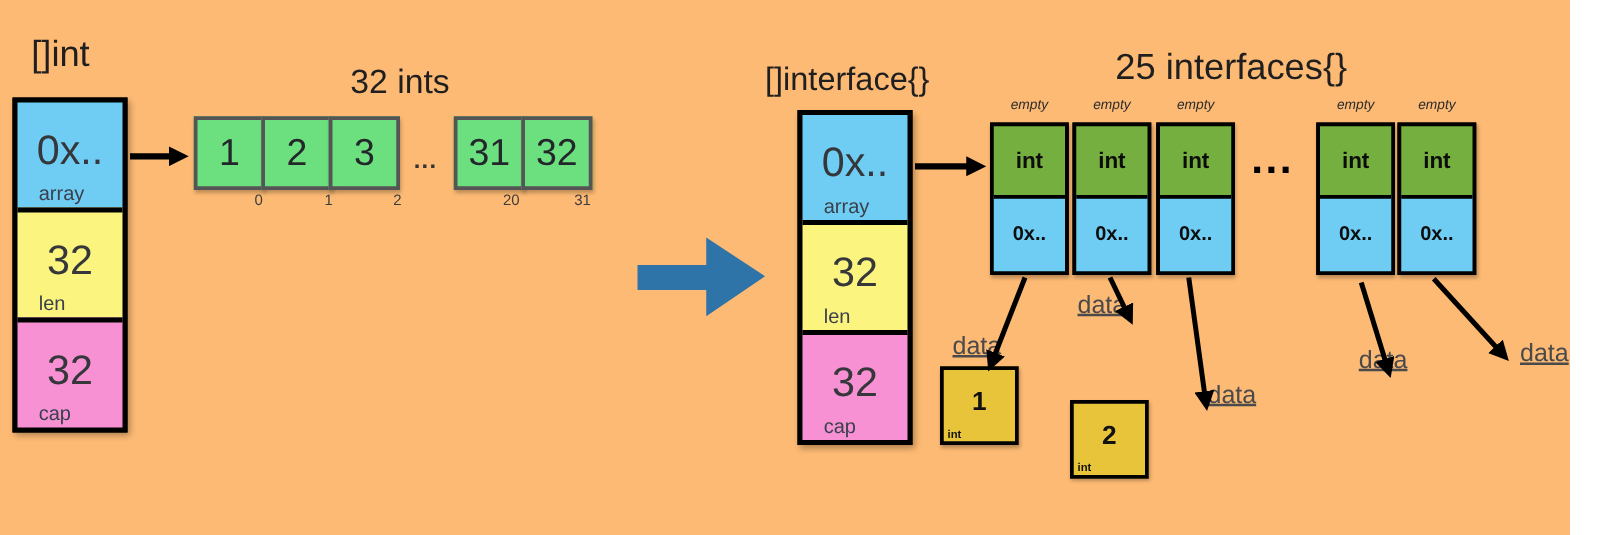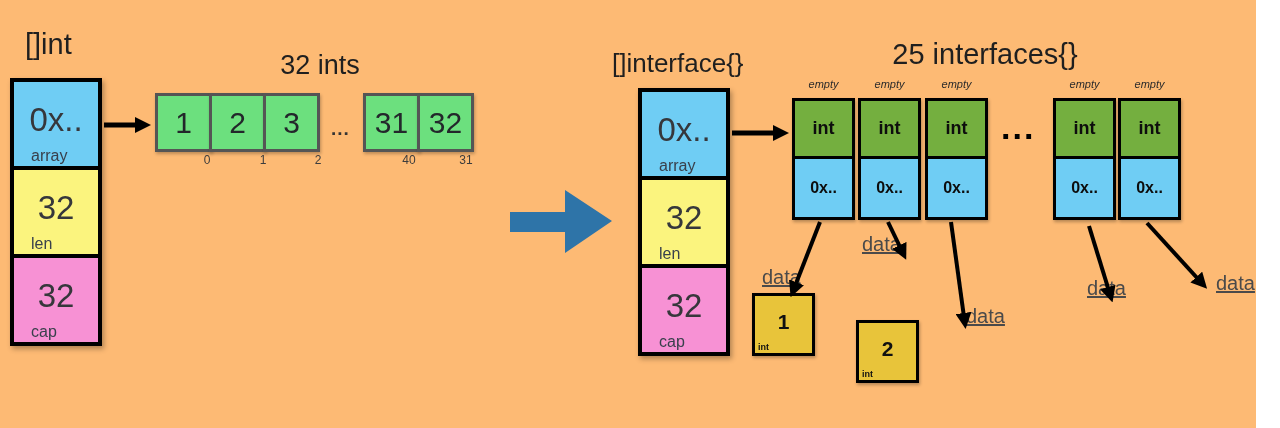--- a/index.html
+++ b/index.html
@@ -152,21 +152,21 @@
   <div class="abs int-cell" style="left:155px; top:93px;">1</div>
   <div class="abs int-cell" style="left:209px; top:93px;">2</div>
   <div class="abs int-cell" style="left:263px; top:93px;">3</div>
   <div class="abs small-ellipsis" style="left:331px; top:118px;">...</div>
   <div class="abs int-cell" style="left:363px; top:93px;">31</div>
   <div class="abs int-cell" style="left:417px; top:93px;">32</div>
 
   <div class="abs index-label" style="left:197px; top:153px;">0</div>
   <div class="abs index-label" style="left:253px; top:153px;">1</div>
   <div class="abs index-label" style="left:308px; top:153px;">2</div>
-  <div class="abs index-label" style="left:399px; top:153px;">40</div>
+  <div class="abs index-label" style="left:399px; top:153px;">20</div>
   <div class="abs index-label" style="left:456px; top:153px;">31</div>
 
   <div class="abs big-title" style="left:612px; top:48px; font-size:26px;">[]interface{}</div>
 
   <div class="abs slice-struct" style="left:638px; top:88px;">
     <div class="struct-cell cell-array">
       <span class="cell-value">0x..</span>
       <span class="cell-label">array</span>
     </div>
     <div class="struct-cell cell-len">

